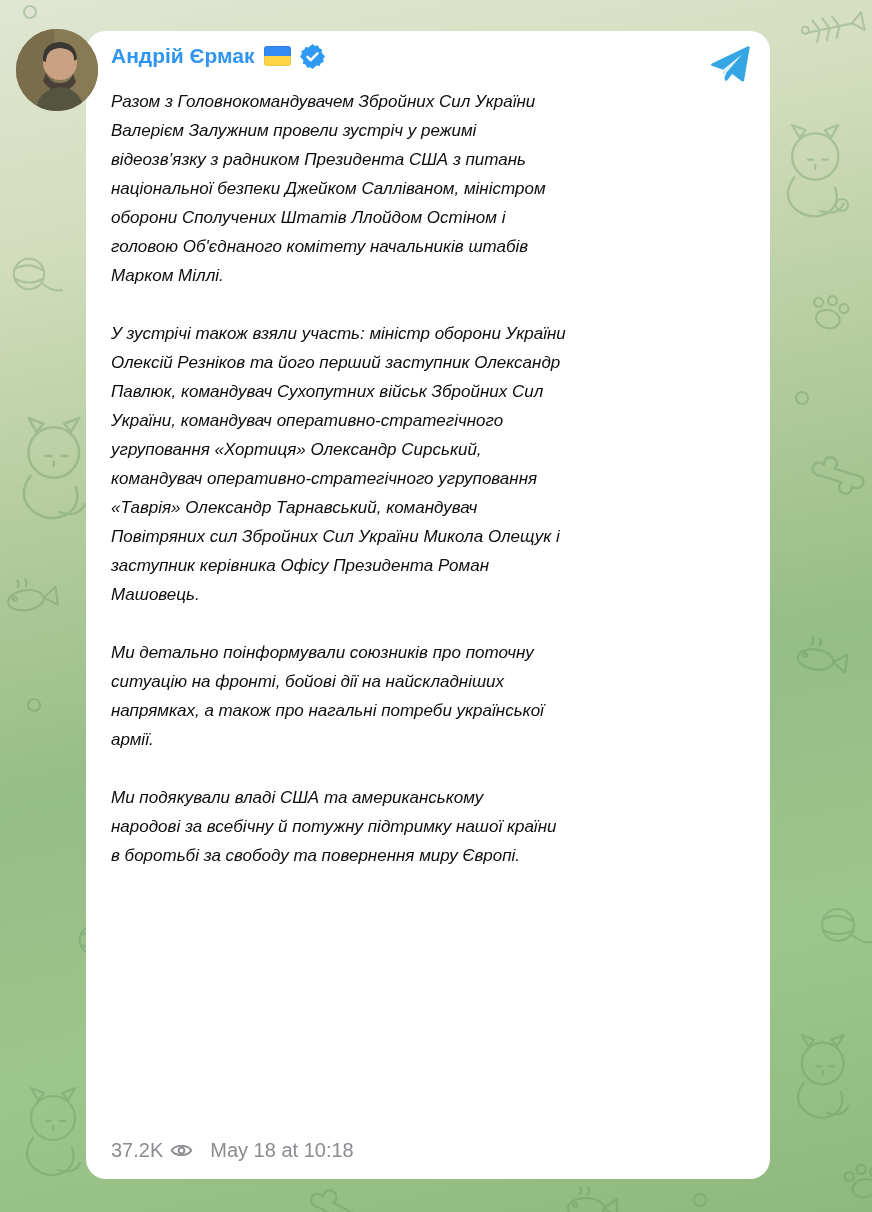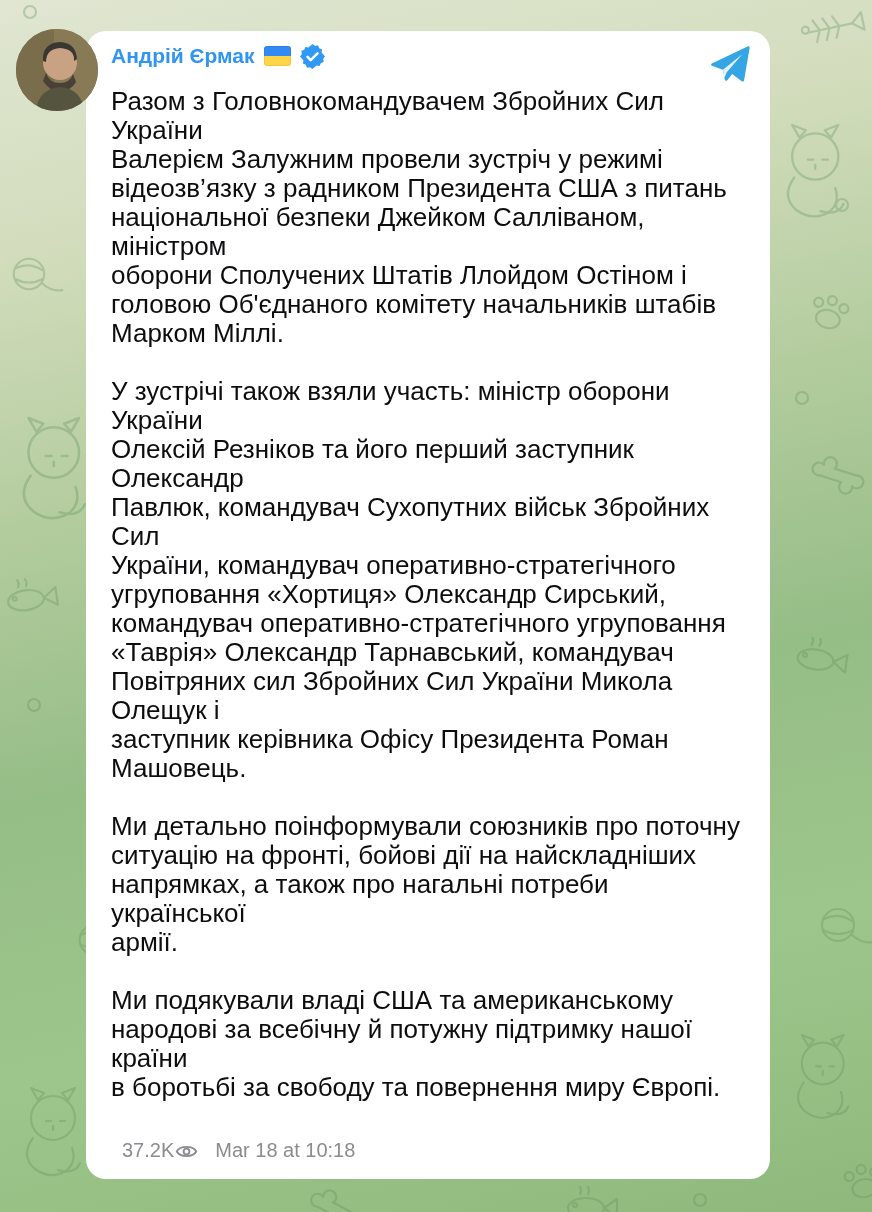--- a/index.html
+++ b/index.html
@@ -32,30 +32,30 @@
   .channel-name{
     color:#2f95f1;font-weight:bold;font-size:21px;line-height:26px;white-space:nowrap;
   }
   .flag{
     display:inline-block;width:27px;height:20px;border-radius:3px;overflow:hidden;flex:0 0 auto;
     background:linear-gradient(#338af3 0 50%,#ffd447 50% 100%);
     box-shadow:inset 0 0 0 1px rgba(0,0,0,0.06);
   }
   .badge{flex:0 0 auto;display:inline-flex;}
   .plane{position:absolute;top:13px;right:20px;width:42px;height:42px;}
-  .msg-text{color:#0d0d0f;font-size:26px;line-height:29px;}
+  .msg-text{color:#0d0d0f;font-size:17px;line-height:29px;font-style:italic;}
   .para{white-space:pre-line;margin:0 0 29px 0;}
   .para:last-of-type{margin-bottom:17px;}
   .footer-row{
     margin-top:auto;display:flex;align-items:center;justify-content:space-between;
     font-size:20px;line-height:26px;
   }
   .post-link{color:#2f95f1;text-decoration:none;cursor:pointer;}
   .meta{display:flex;align-items:center;gap:9px;color:#8b8b90;}
-  .views-group{display:flex;align-items:flex-end;gap:1px;margin-right:8px;margin-left:11px;}
+  .views-group{display:flex;align-items:center;gap:7px;margin-right:8px;}
   .eye-icon{display:inline-flex;}
 </style>
 </head>
 <body>
 
 <div class="stage">
 
   <svg class="bg-doodles" width="872" height="1212" viewBox="0 0 872 1212" opacity="0.32">
     <defs>
       <g id="d-cat">
@@ -168,21 +168,21 @@
       <span class="meta">
         <span class="views-group">
           <span>37.2K</span>
           <span class="eye-icon">
             <svg width="23" height="23" viewBox="0 0 24 24">
               <path d="M1.8 12 C5.4 5.6 18.6 5.6 22.2 12 C18.6 18.4 5.4 18.4 1.8 12 Z" fill="none" stroke="#8b8b90" stroke-width="2" stroke-linejoin="round"></path>
               <circle cx="12" cy="12" r="3" fill="none" stroke="#8b8b90" stroke-width="2"></circle>
             </svg>
           </span>
         </span>
-        <span>Mar 18 at 10:18</span>
+        <span>May 18 at 10:18</span>
       </span>
     </div>
 
   </div>
 
   <div class="avatar">
     <svg width="82" height="82" viewBox="0 0 82 82">
       <rect width="82" height="82" fill="#877a55"></rect>
       <rect x="0" y="0" width="38" height="82" fill="#6e6344" opacity="0.55"></rect>
       <circle cx="44" cy="34" r="17" fill="#c9a183"></circle>

